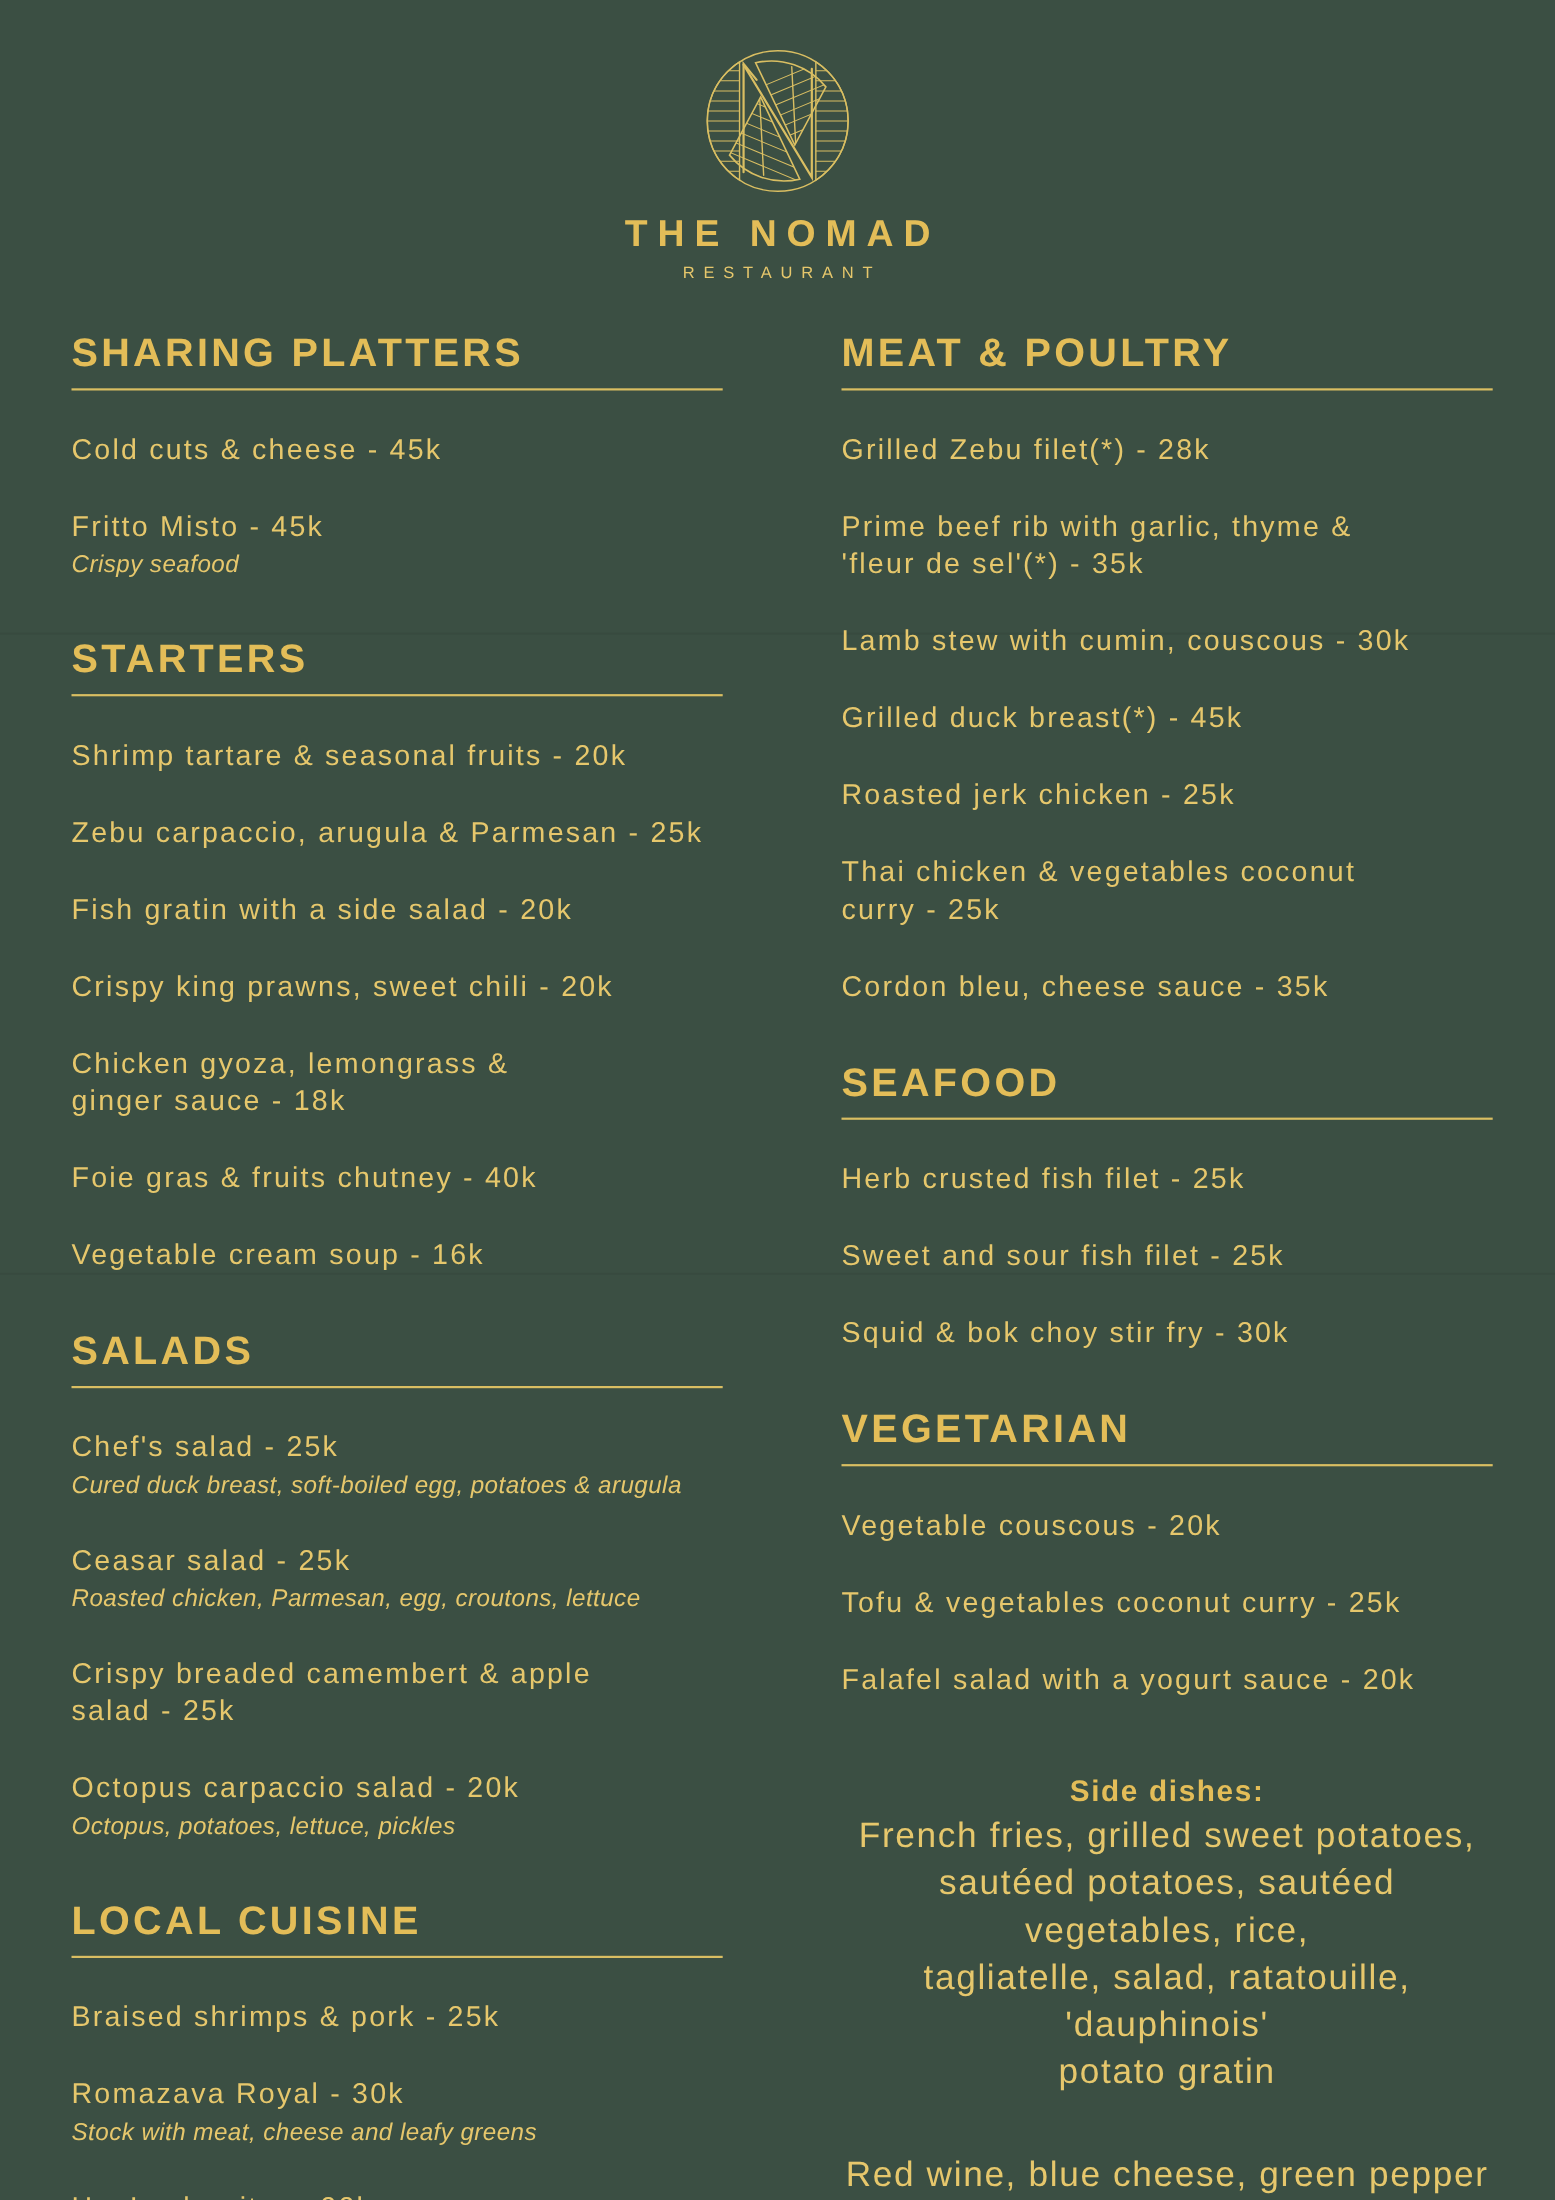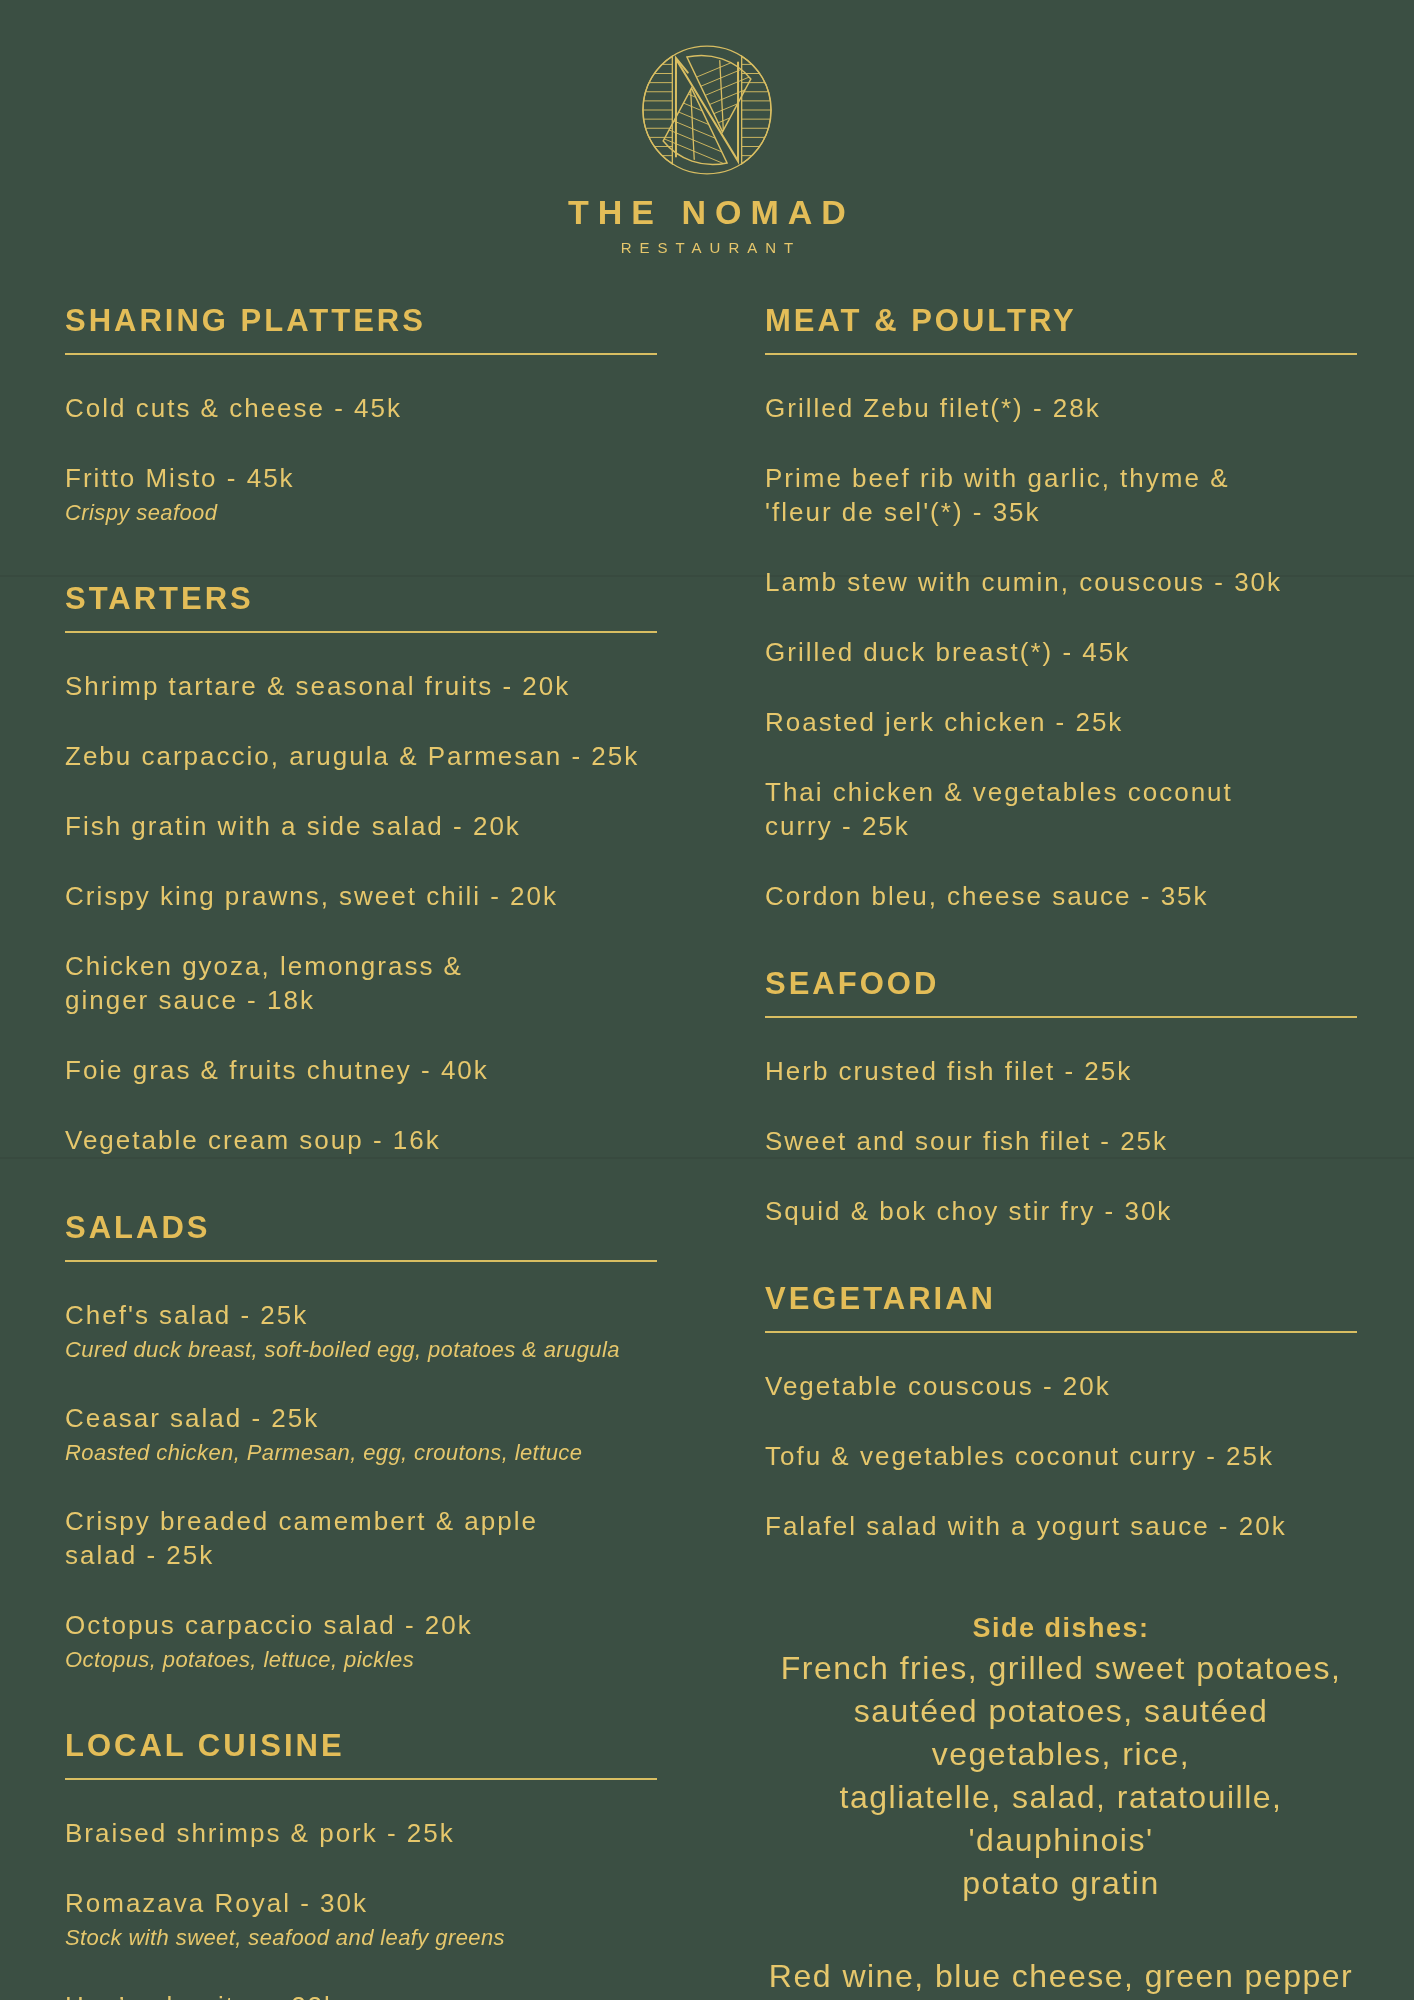--- a/index.html
+++ b/index.html
@@ -32,21 +32,21 @@
     font-size:15px;font-weight:400;
     letter-spacing:8px;text-indent:8px;
     color:var(--gold);
   }
   .col{position:absolute;top:304px;width:592px;}
   .col-left{left:65px;}
   .col-right{left:765px;}
   .menu-section{margin-top:54px;}
   .menu-section:first-child{margin-top:0;}
   .sec-title{
-    font-size:31px;font-weight:700;
+    font-size:36px;font-weight:700;
     letter-spacing:3px;line-height:34px;
     color:var(--gold-strong);
     padding-bottom:15px;
     border-bottom:2px solid var(--line);
   }
   .item{margin-top:36px;}
   .item:first-of-type{}
   .item-name{
     font-size:26px;font-weight:400;
     letter-spacing:2px;line-height:34px;
@@ -218,21 +218,21 @@
           <div class="item-desc">Octopus, potatoes, lettuce, pickles</div>
         </div>
       </section>
       <section class="menu-section">
         <h2 class="sec-title">LOCAL CUISINE</h2>
         <div class="item">
           <div class="item-name">Braised shrimps &amp; pork - 25k</div>
         </div>
         <div class="item">
           <div class="item-name">Romazava Royal - 30k</div>
-          <div class="item-desc">Stock with sweet, seafood and leafy greens</div>
+          <div class="item-desc">Stock with meat, cheese and leafy greens</div>
         </div>
         <div class="item">
           <div class="item-name">Hen’omby ritra - 22k</div>
           <div class="item-desc">Slow cooked Zebu &amp; ginger confit</div>
         </div>
       </section>
     </div>
 
   <div class="col col-right">
     <div id="sections-right">

